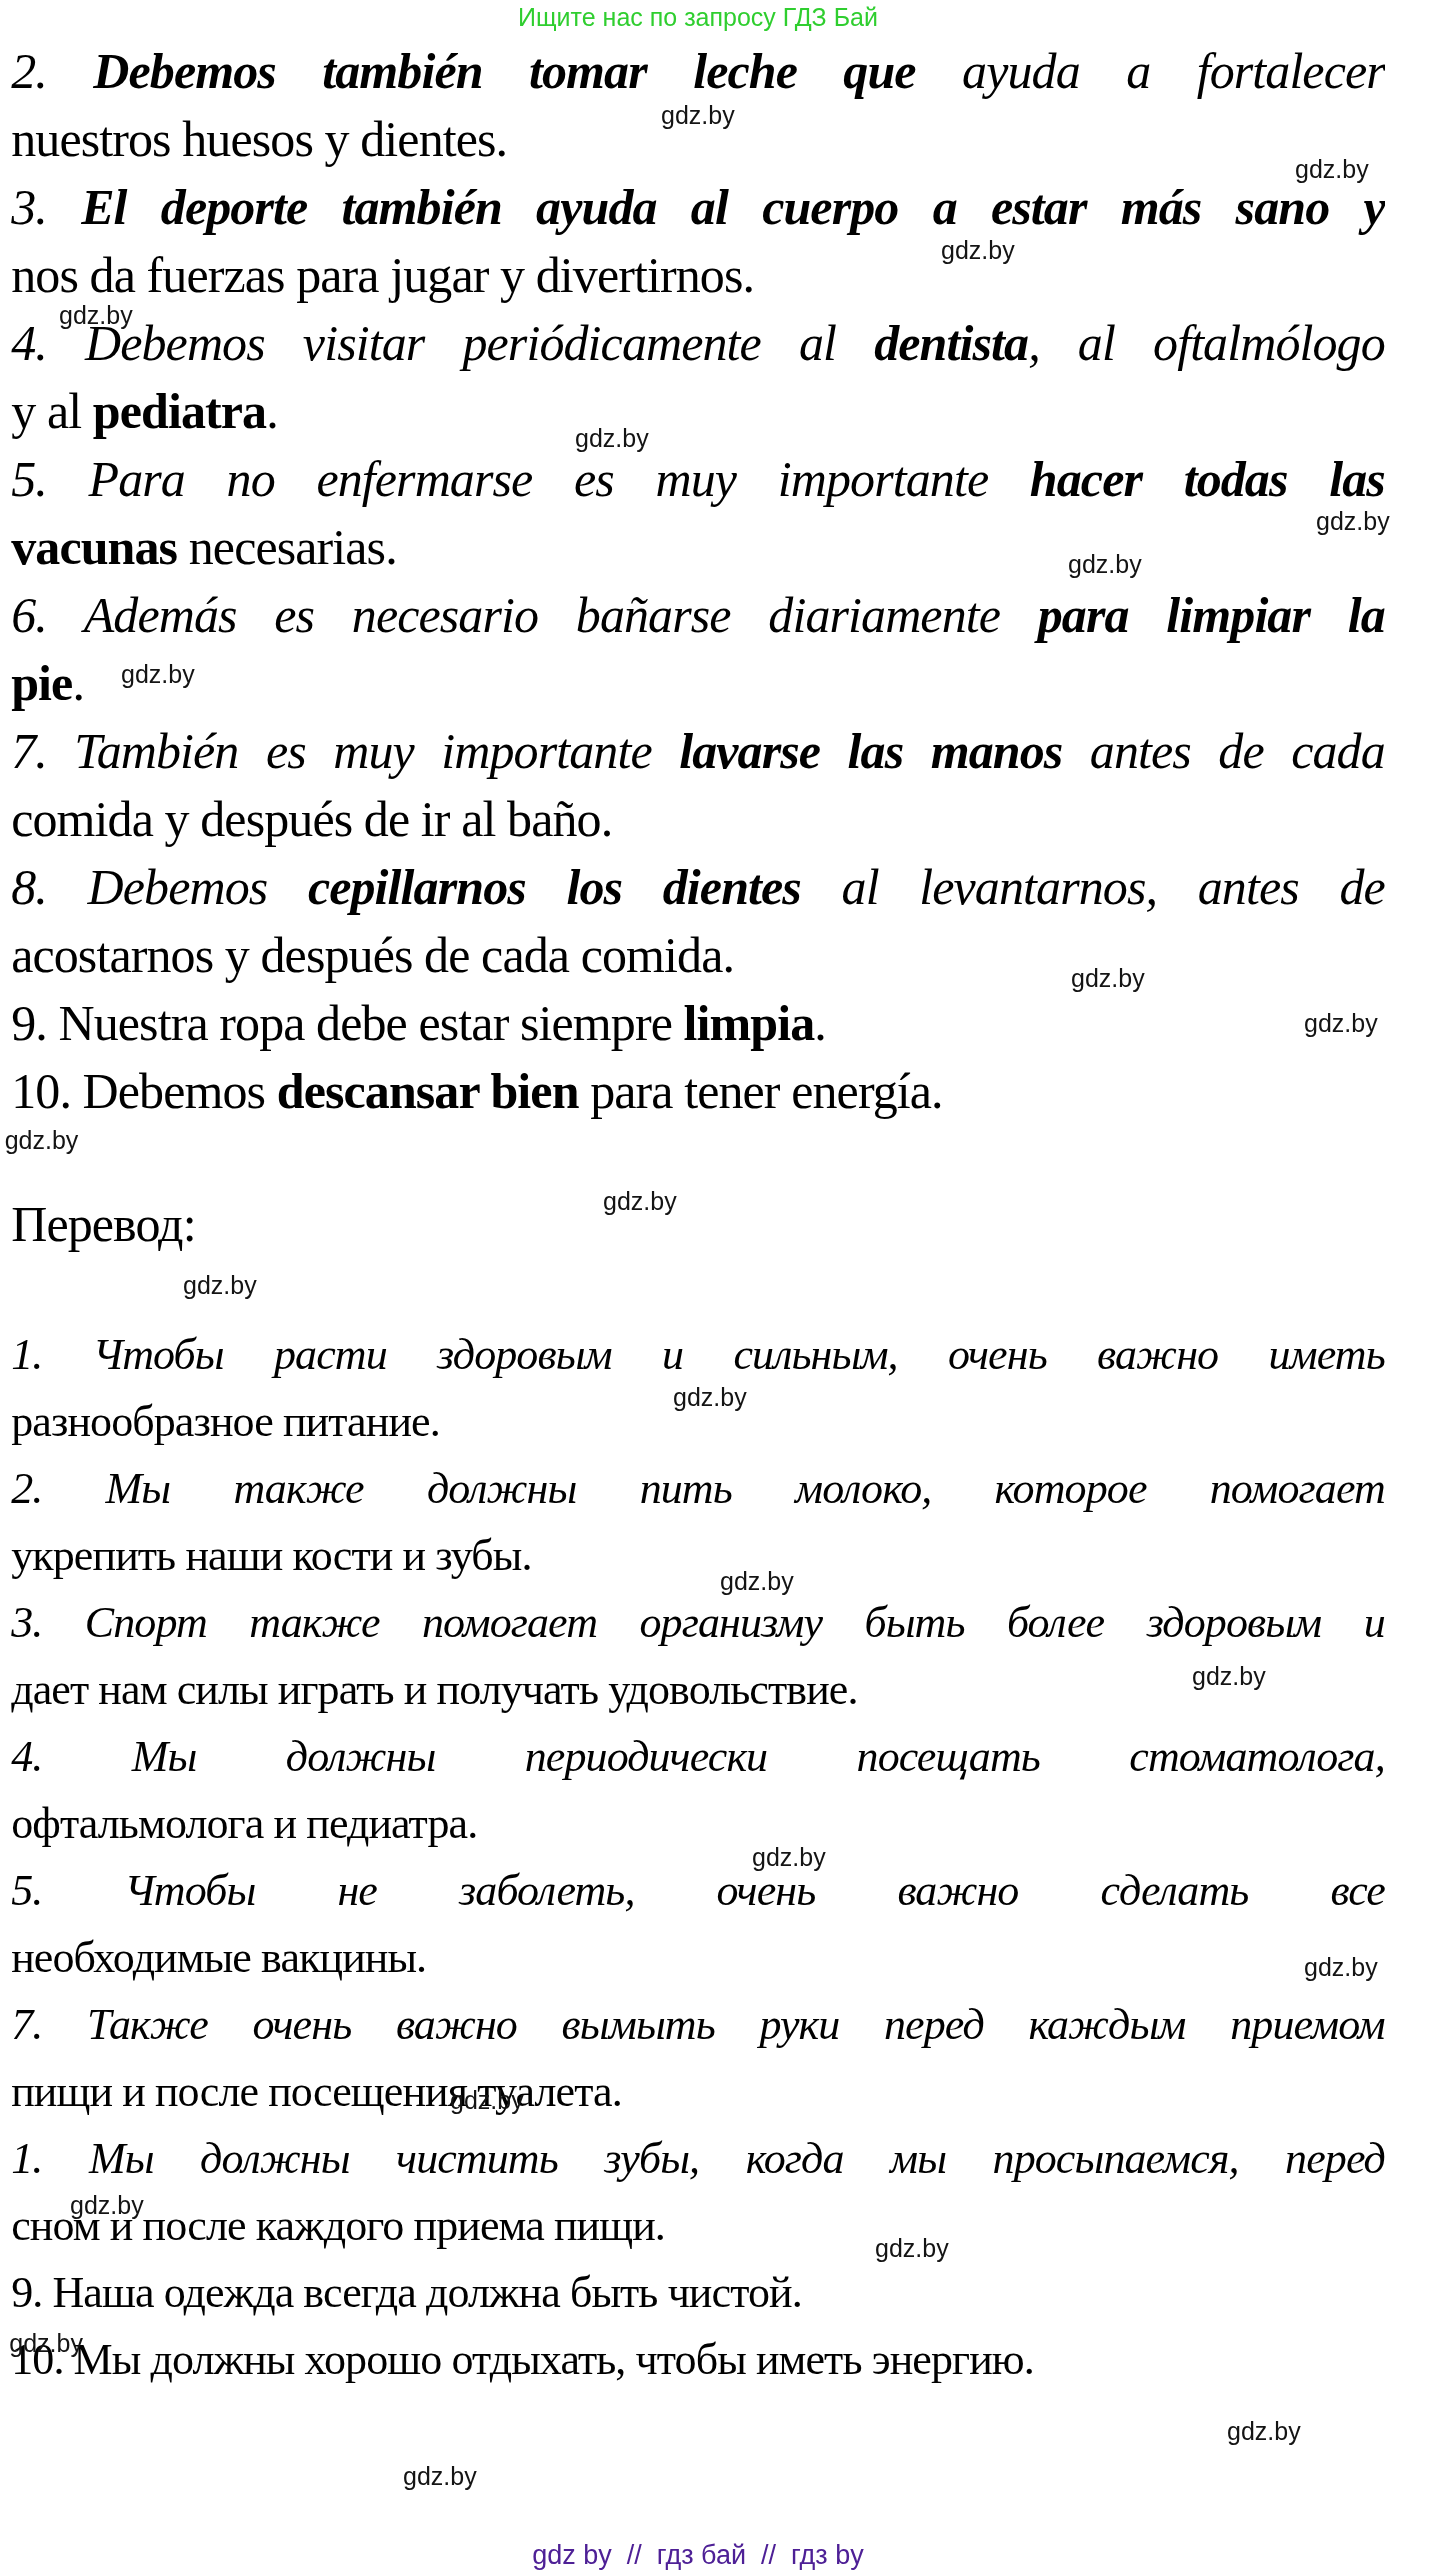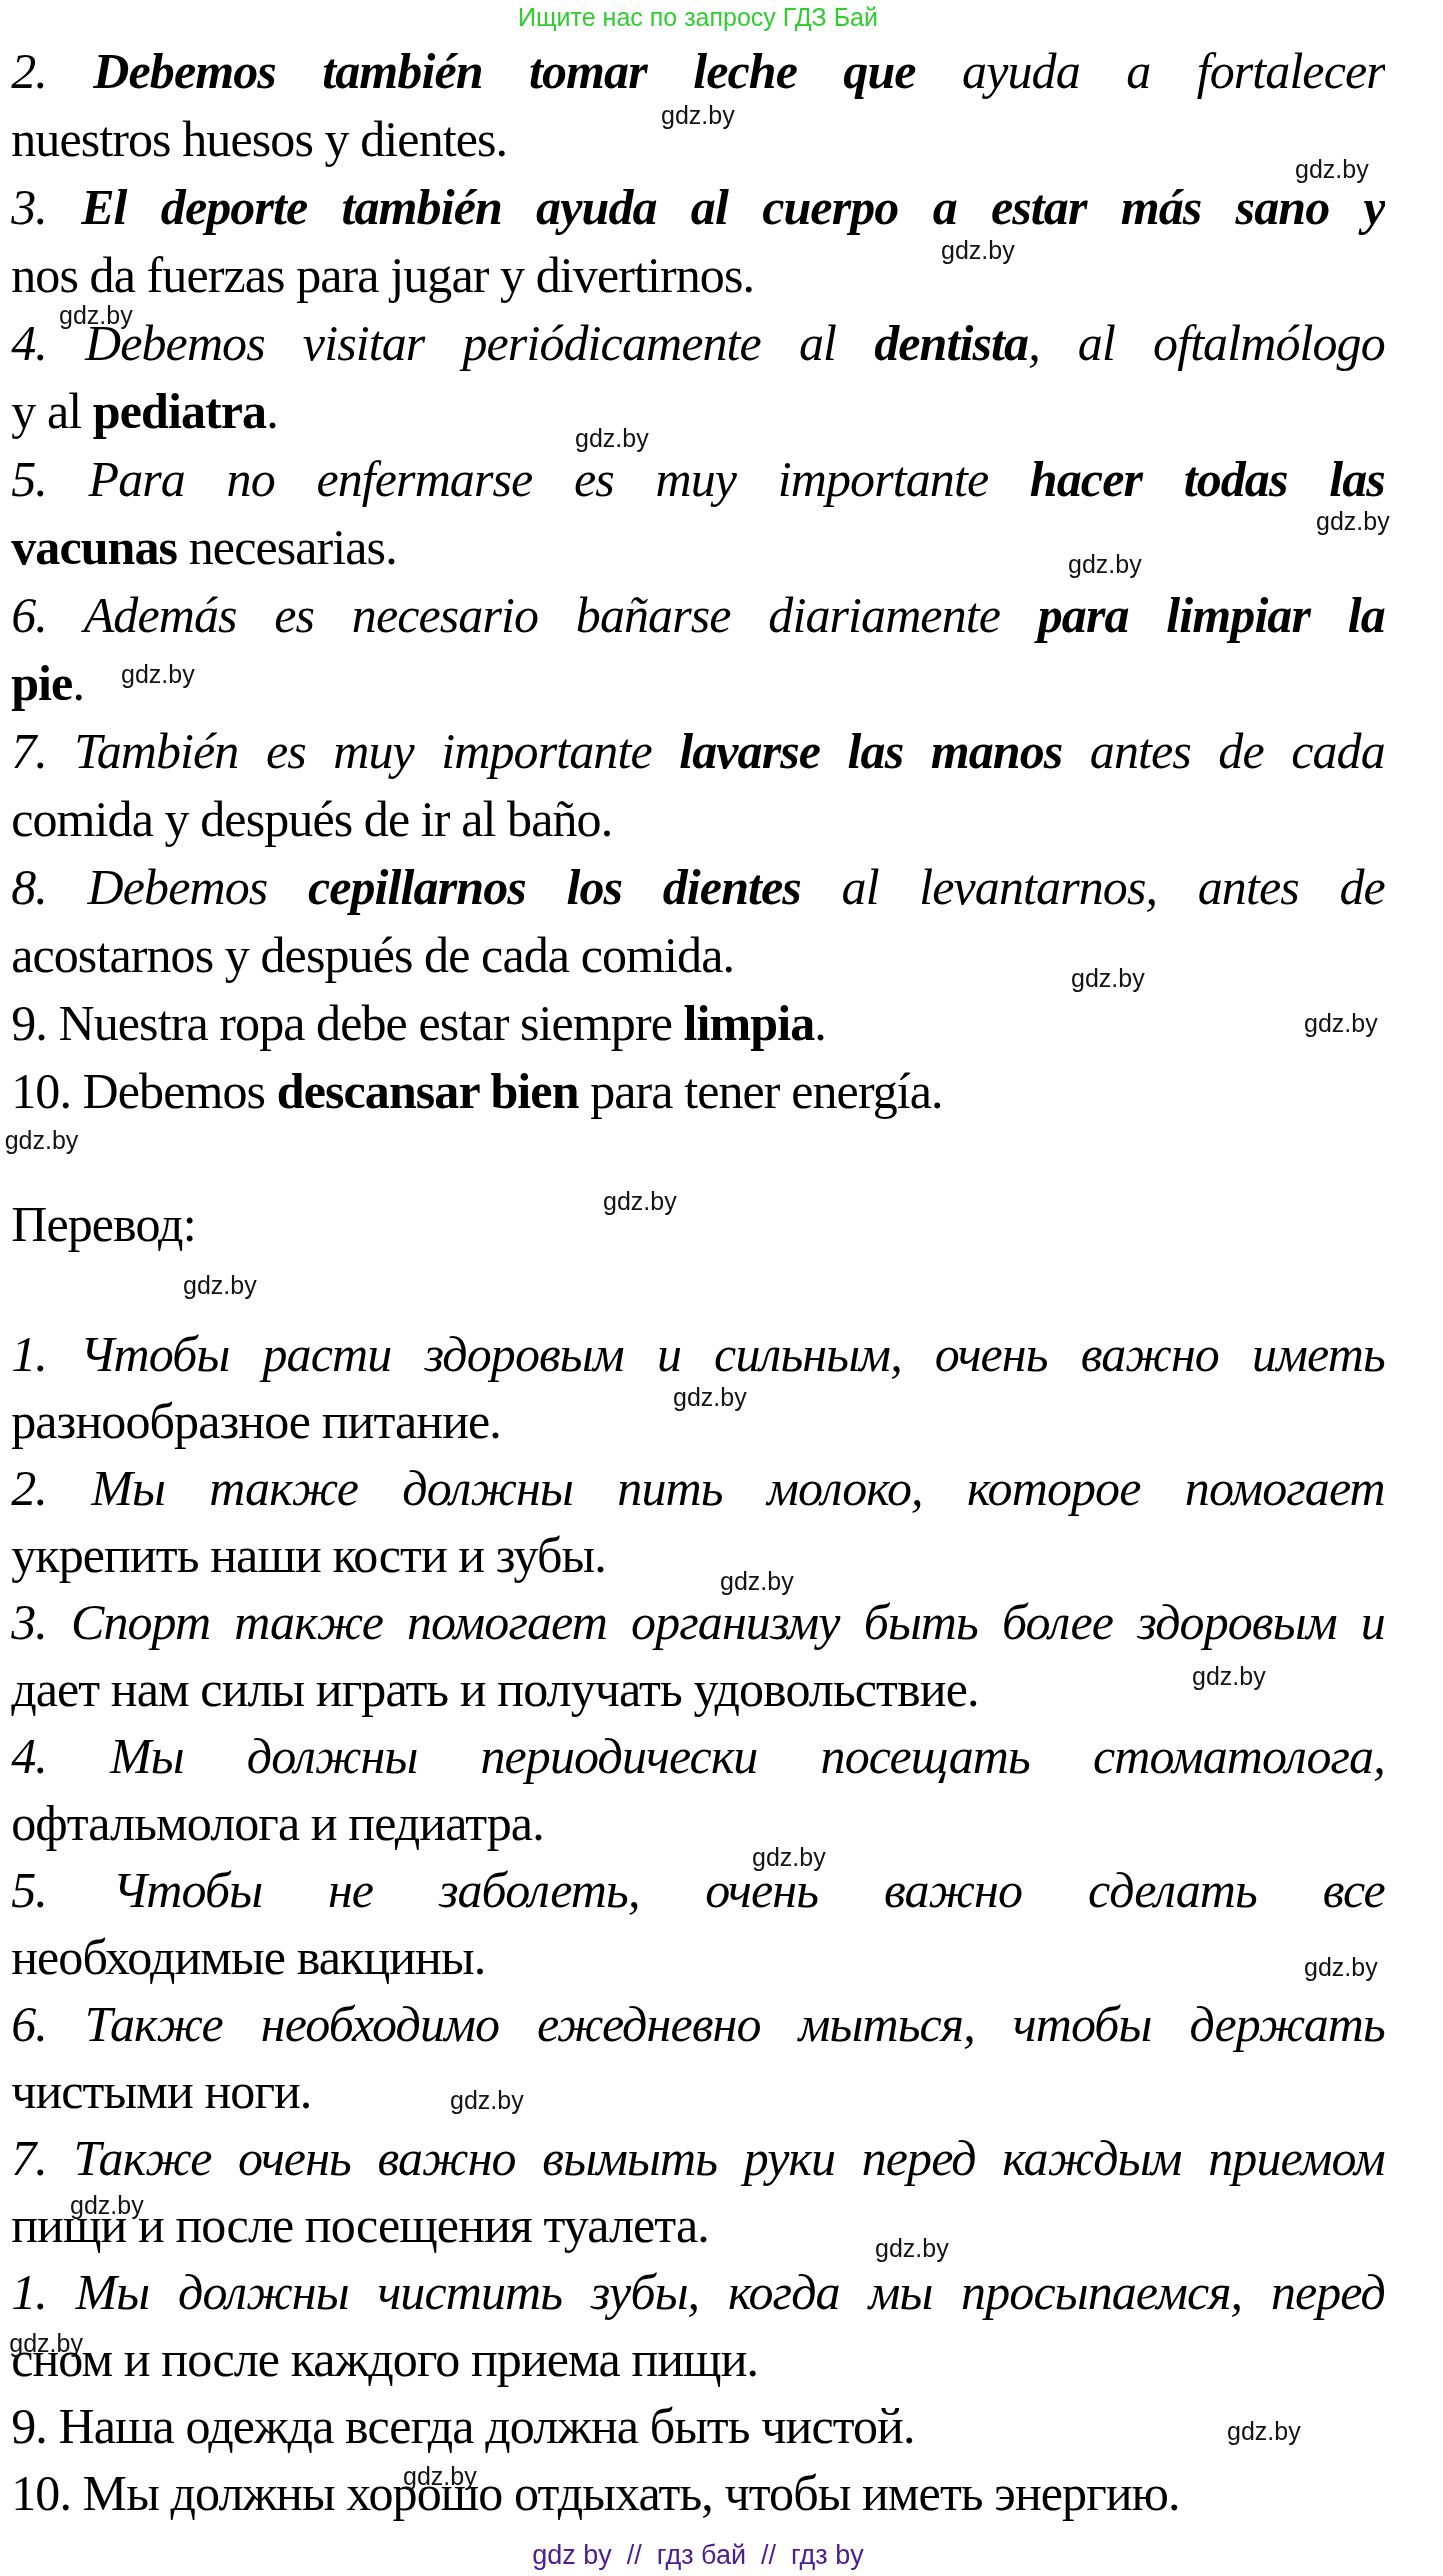--- a/index.html
+++ b/index.html
@@ -6,21 +6,21 @@
   .page{position:relative;width:1396px;height:2576px;background:#ffffff;color:#000;
         font-family:"Liberation Serif",serif;overflow:hidden;}
   .site-note{padding-top:3.7px;text-align:center;font-family:"Liberation Sans",sans-serif;
         font-size:25px;line-height:26px;}
   .content{padding:0 11.2px;}
   .list .item{margin:0;}
   .line{text-align:justify;letter-spacing:-0.9px;overflow:hidden;}
   .line.full{text-align-last:justify;font-style:italic;}
   .es{margin-top:7.5px;font-size:50px;}
   .es .line{line-height:68px;height:68px;}
-  .ru{margin-top:63px;font-size:50px;}
+  .ru{margin-top:63px;font-size:44px;}
   .ru .line{line-height:67px;height:67px;}
   .heading{margin-top:65px;font-size:50px;line-height:68px;height:68px;letter-spacing:-0.9px;}
   .seg{font-weight:400;}
   .seg.bold{font-weight:700;}
   .wm{position:absolute;font-family:"Liberation Sans",sans-serif;font-size:25px;line-height:26px;
         color:#141414;white-space:nowrap;}
   .footer{position:absolute;left:0;top:2540px;width:100%;text-align:center;
         font-family:"Liberation Sans",sans-serif;font-size:27px;line-height:30px;white-space:pre;}
 </style>
 </head>
@@ -81,24 +81,20 @@
         </div>
         <div class="item">
           <div class="line full"><span class="seg">4. Мы должны периодически посещать стоматолога,</span></div>
           <div class="line"><span class="seg">офтальмолога и педиатра.</span></div>
         </div>
         <div class="item">
           <div class="line full"><span class="seg">5. Чтобы не заболеть, очень важно сделать все</span></div>
           <div class="line"><span class="seg">необходимые вакцины.</span></div>
         </div>
         <div class="item">
-          <div class="line full"><span class="seg">6. Также необходимо ежедневно мыться, чтобы держать</span></div>
-          <div class="line"><span class="seg">чистыми ноги.</span></div>
-        </div>
-        <div class="item">
           <div class="line full"><span class="seg">7. Также очень важно вымыть руки перед каждым приемом</span></div>
           <div class="line"><span class="seg">пищи и после посещения туалета.</span></div>
         </div>
         <div class="item">
           <div class="line full"><span class="seg">1. Мы должны чистить зубы, когда мы просыпаемся, перед</span></div>
           <div class="line"><span class="seg">сном и после каждого приема пищи.</span></div>
         </div>
         <div class="item">
           <div class="line"><span class="seg">9. Наша одежда всегда должна быть чистой.</span></div>
         </div>

